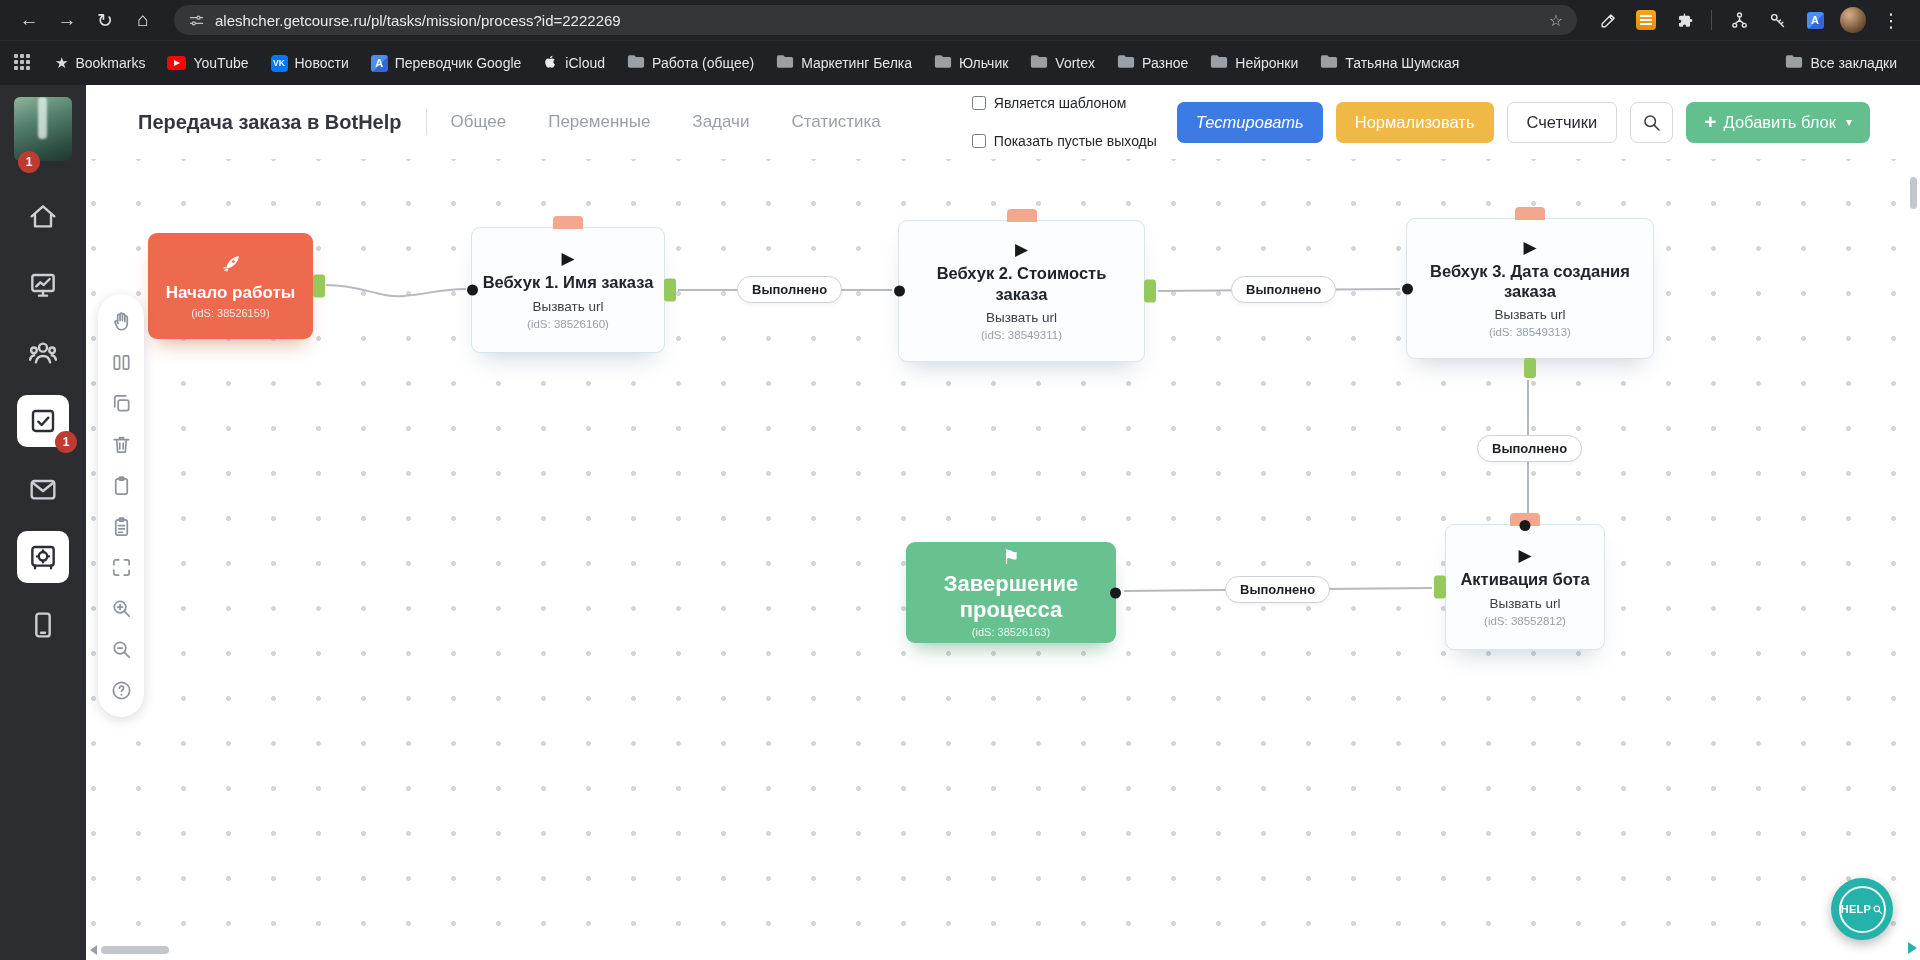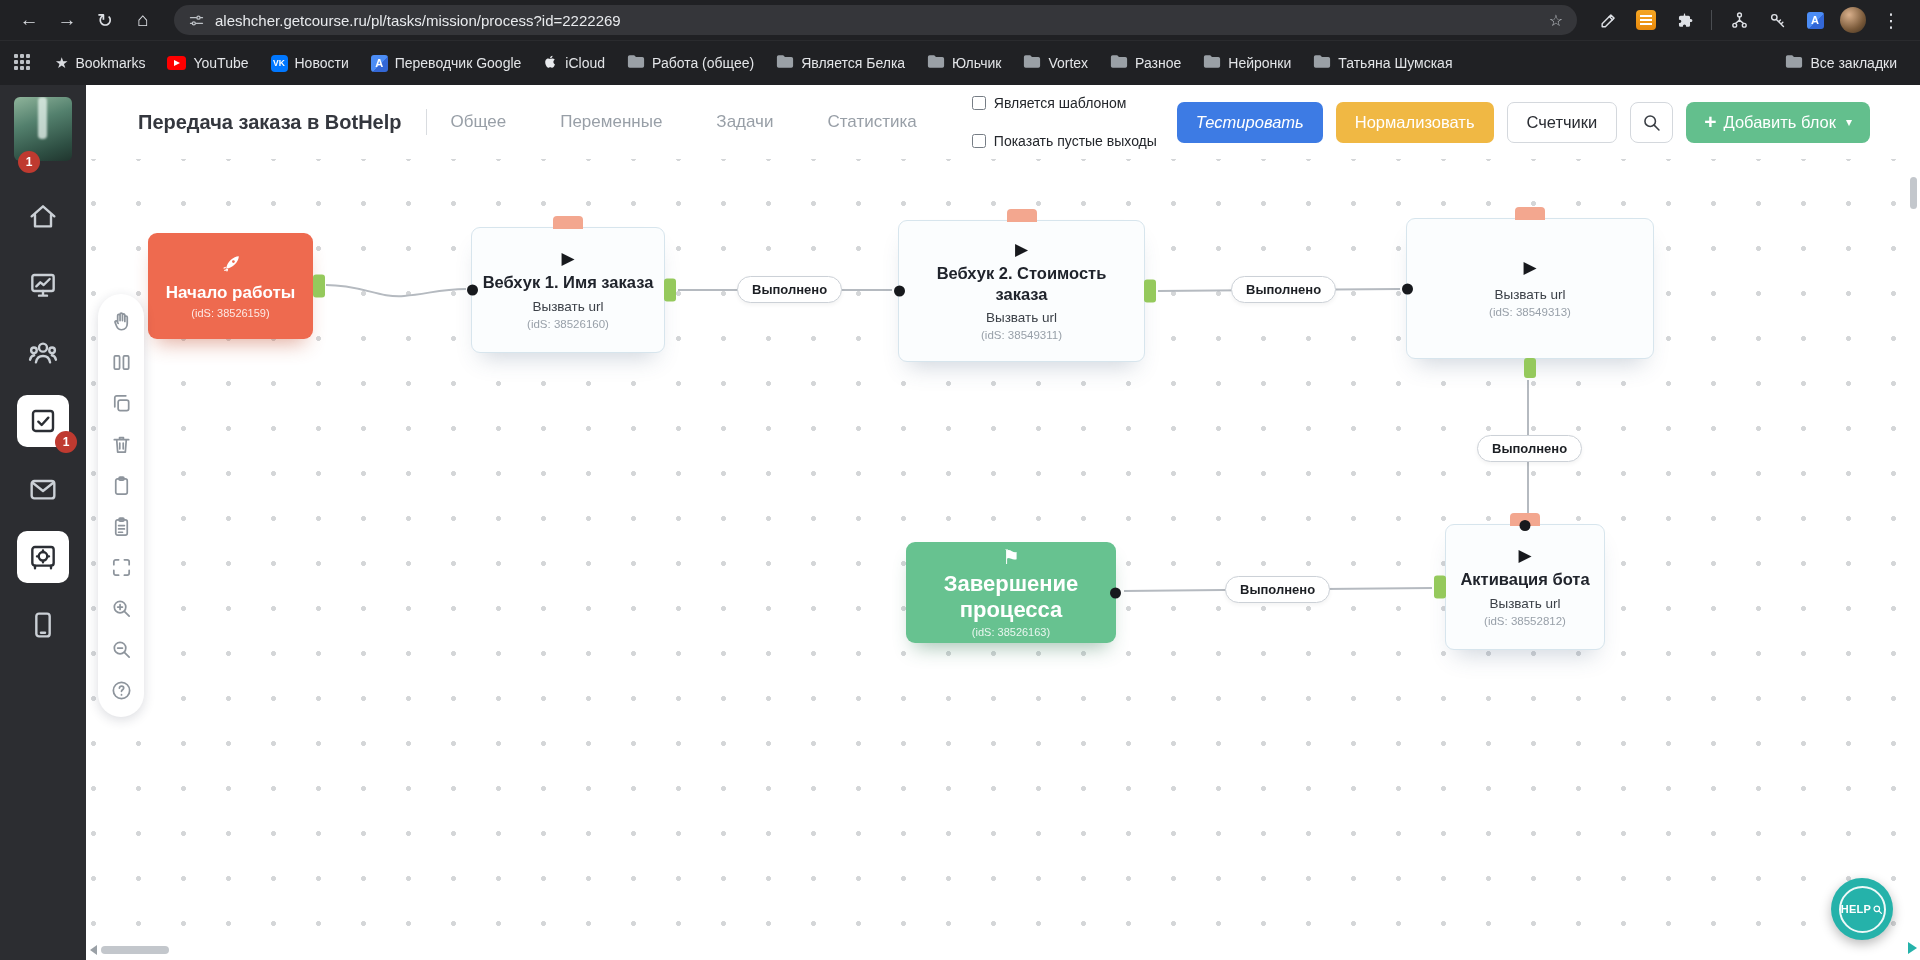--- a/index.html
+++ b/index.html
@@ -47,21 +47,21 @@
   .sb-item svg{width:32px;height:32px;}
   .sb-item.active{background:#fff;border-radius:10px;color:#2b2e34;}
   .sb-task-badge{position:absolute;right:-8px;bottom:-6px;}
 
   .app-main{flex:1;display:flex;flex-direction:column;min-width:0;}
 
   
   .app-header{height:74px;background:#fff;display:flex;align-items:center;padding:0 50px 0 52px;flex:none;}
   .page-title{font-size:20px;font-weight:700;color:#34373e;white-space:nowrap;}
   .hdr-divider{width:1px;height:26px;background:#d9dce0;margin:0 24px;flex:none;}
-  .hdr-tabs{display:flex;gap:54px;font-size:17px;color:#989fa7;white-space:nowrap;}
+  .hdr-tabs{display:flex;gap:42px;font-size:17px;color:#989fa7;white-space:nowrap;}
   .hdr-tab{cursor:pointer;}
   .hdr-checks{margin-left:auto;margin-right:20px;display:flex;flex-direction:column;gap:22px;font-size:14px;color:#23262b;white-space:nowrap;}
   .hdr-check{display:flex;align-items:center;gap:8px;cursor:pointer;}
   .cbox{width:14px;height:14px;border:1.6px solid #767d85;border-radius:2.5px;background:#fff;flex:none;}
   .btn{height:41px;border:none;border-radius:7px;font-size:16.5px;padding:0 19px;display:flex;align-items:center;gap:7px;font-family:inherit;cursor:pointer;white-space:nowrap;flex:none;}
   .btn+.btn{margin-left:13px;}
   .btn-blue{background:var(--accent-blue);color:#fff;font-style:italic;}
   .btn-yellow{background:var(--accent-yellow);color:#fff;}
   .btn-white{background:#fff;border:1.5px solid #d4d8dd;color:#2a2d33;}
   .btn-search{width:43px;padding:0;justify-content:center;background:#fff;border:1.5px solid #d4d8dd;border-radius:8px;color:#3a3e44;}
@@ -216,21 +216,21 @@
     <div class="bm-item">
       <span><svg width="18" height="15" viewBox="0 0 20 16">
             <path d="M1 3a2 2 0 0 1 2-2h5l2 2h7a2 2 0 0 1 2 2v8a2 2 0 0 1-2 2H3a2 2 0 0 1-2-2z" fill="#9aa0a6"></path>
           </svg></span>
       <span>Работа (общее)</span>
     </div>
     <div class="bm-item">
       <span><svg width="18" height="15" viewBox="0 0 20 16">
             <path d="M1 3a2 2 0 0 1 2-2h5l2 2h7a2 2 0 0 1 2 2v8a2 2 0 0 1-2 2H3a2 2 0 0 1-2-2z" fill="#9aa0a6"></path>
           </svg></span>
-      <span>Является Белка</span>
+      <span>Маркетинг Белка</span>
     </div>
     <div class="bm-item">
       <span><svg width="18" height="15" viewBox="0 0 20 16">
             <path d="M1 3a2 2 0 0 1 2-2h5l2 2h7a2 2 0 0 1 2 2v8a2 2 0 0 1-2 2H3a2 2 0 0 1-2-2z" fill="#9aa0a6"></path>
           </svg></span>
       <span>Юльчик</span>
     </div>
     <div class="bm-item">
       <span><svg width="18" height="15" viewBox="0 0 20 16">
             <path d="M1 3a2 2 0 0 1 2-2h5l2 2h7a2 2 0 0 1 2 2v8a2 2 0 0 1-2 2H3a2 2 0 0 1-2-2z" fill="#9aa0a6"></path>
@@ -398,20 +398,21 @@
           <div class="node-title">Вебхук 2. Стоимость заказа</div>
           <div class="node-sub">Вызвать url</div>
           <div class="node-ids">(idS: 38549311)</div>
           <span class="port-out port-right"></span>
         </div>
 
         <div class="node node-action" style="left:1320px;top:59px;width:248px;height:141px;">
           <span class="node-tab"></span>
           <span class="port-in pin-left"></span>
           <span class="play">▶</span>
+          <div class="node-title">Вебхук 3. Дата создания заказа</div>
           <div class="node-sub">Вызвать url</div>
           <div class="node-ids">(idS: 38549313)</div>
           <span class="port-out port-bottom"></span>
         </div>
 
         <div class="node node-action" style="left:1359px;top:365px;width:160px;height:126px;">
           <span class="node-tab"></span>
           <span class="port-in pin-top"></span>
           <span class="play">▶</span>
           <div class="node-title">Активация бота</div>

